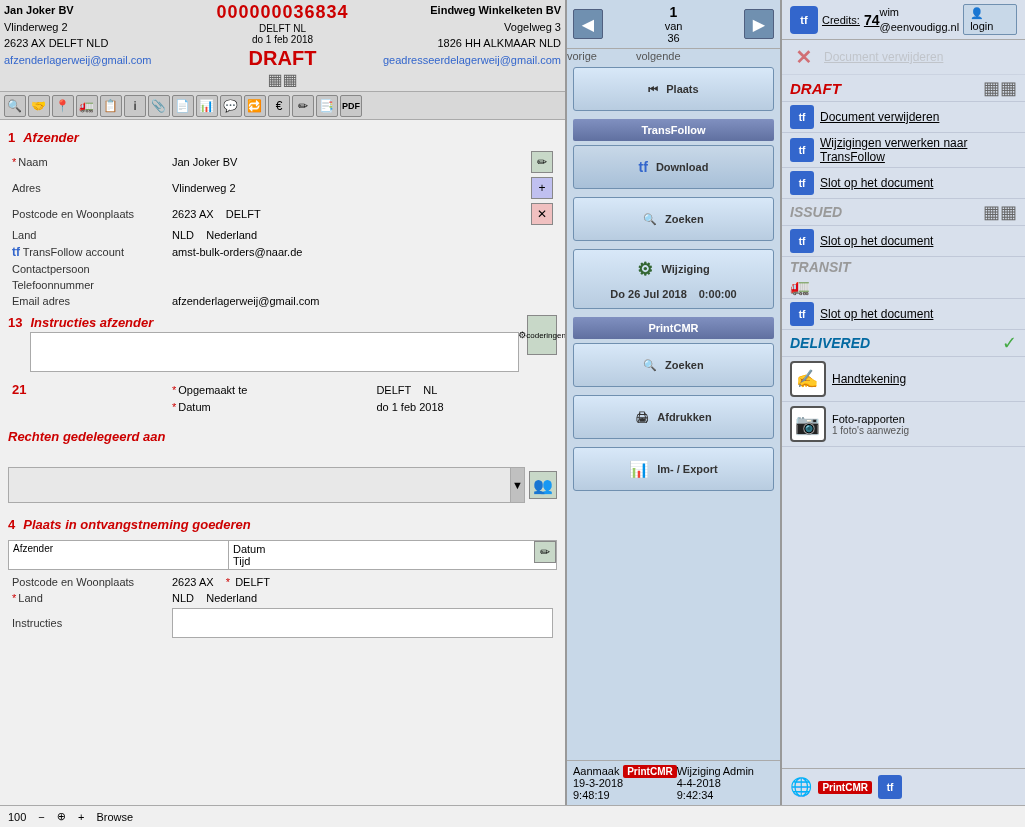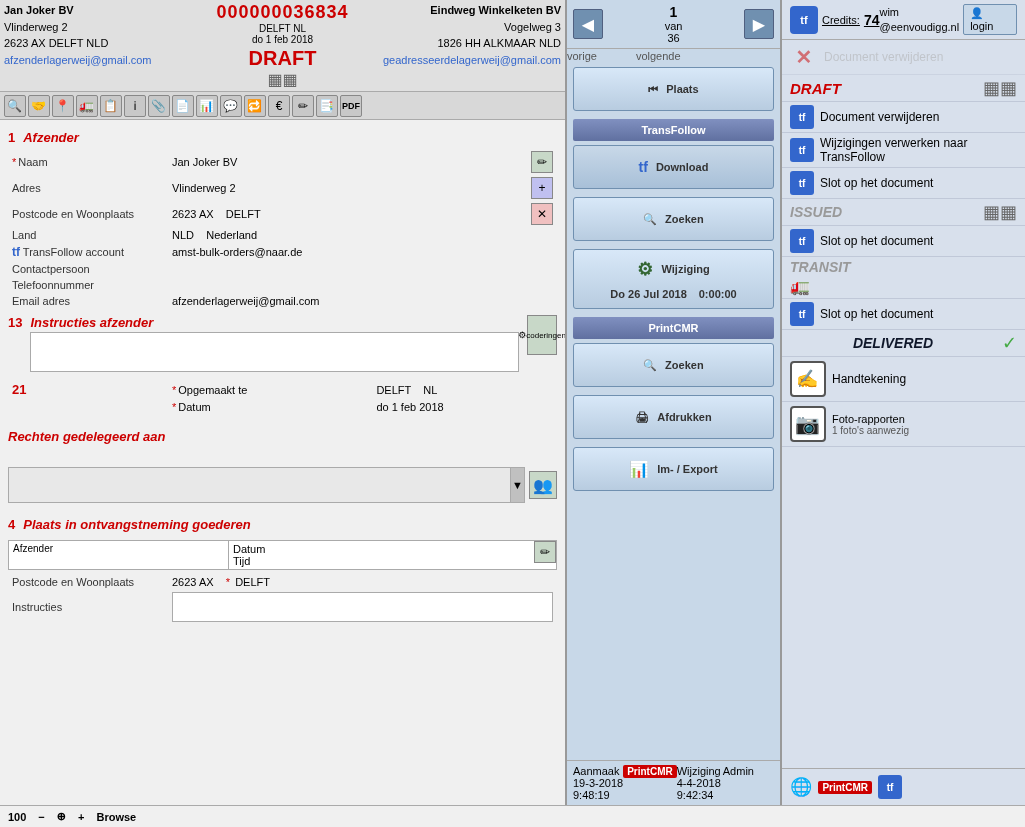--- a/index.html
+++ b/index.html
@@ -4,21 +4,21 @@
   <style>
     * { box-sizing: border-box; margin: 0; padding: 0; font-family: Arial, sans-serif; font-size: 11px; }
     body { background: #d0d0d0; width: 1025px; height: 827px; overflow: hidden; display: flex; flex-direction: column; }
 
     
     #statusbar {
       height: 22px; background: #f0f0f0; border-top: 1px solid #aaa;
       display: flex; align-items: center; padding: 0 8px; gap: 12px;
       position: absolute; bottom: 0; left: 0; right: 0;
     }
-    #statusbar span { font-size: 11px; font-weight: bold; }
+    #statusbar span { font-size: 11px; }
 
     
     #main-layout {
       display: flex; flex-direction: row; width: 1025px; height: 805px;
     }
 
     
     #left-panel {
       width: 567px; background: #e8e8e8; border-right: 2px solid #999;
       display: flex; flex-direction: column; overflow: hidden;
@@ -144,21 +144,21 @@
     .user-info { font-size: 10px; line-height: 1.3; }
 
     .right-action-row {
       display: flex; align-items: center; padding: 3px 8px; gap: 6px;
       border-bottom: 1px solid #c0c8d8; cursor: pointer;
     }
     .right-action-icon {
       width: 28px; height: 28px; display: flex; align-items: center; justify-content: center;
       flex-shrink: 0;
     }
-    .right-action-label { font-size: 12px; flex: 1; }
+    .right-action-label { font-size: 12px; flex: 1; text-decoration: underline; }
     .right-action-label.disabled { color: #aaa; }
 
     .right-section-title {
       color: #cc0000; font-style: italic; font-weight: bold; font-size: 15px;
       text-align: center; padding: 4px 0; border-bottom: 1px solid #c0c8d8;
     }
 
     .status-label {
       color: #999; font-style: italic; font-weight: bold; font-size: 14px;
       text-align: center; padding: 3px 0; border-bottom: 1px solid #c0c8d8;
@@ -403,20 +403,30 @@
               <tr>
             <td class="field-label">Postcode en Woonplaats</td>
             <td>
               <span class="field-value">2623 AX</span>
               &nbsp;&nbsp;
               <span class="req-star">*</span>
               <span class="field-value">DELFT</span>
             </td>
           </tr>
           <tr>
+            <td class="field-label">
+              <span class="req-star">*</span>Land
+            </td>
+            <td>
+              <span class="field-value">NLD</span>
+              &nbsp;&nbsp;
+              <span class="field-value">Nederland</span>
+            </td>
+          </tr>
+          <tr>
             <td class="field-label">Instructies</td>
             <td>
               <div style="background:#fff; border:1px solid #aaa; min-height:30px; width:100%"></div>
             </td>
           </tr>
         </tbody>
           </table>
       </div>
 
     </div>
@@ -577,21 +587,21 @@
         <div style="font-size:16px">🚛</div>
       </div>
     </div>
 
     <div class="right-action-row">
       <div class="right-tf-icon">tf</div>
       <span class="right-action-label">Slot op het document</span>
     </div>
 
     <div style="display:flex; align-items:center; padding:2px 8px; border-bottom:1px solid #c0c8d8; gap:6px">
-      <div class="status-label" style="flex:1; text-align:center; border:none; padding:0; color:#0f172a; font-style:italic; font-weight:bold; font-size:14px">DELIVERED</div>
+      <div class="status-label" style="flex:1; text-align:left; border:none; padding:0; color:#0369a1; font-style:italic; font-weight:bold; font-size:14px">DELIVERED</div>
       <span class="check-icon">✓</span>
     </div>
 
     <div class="handtekening-row">
       <div class="handtekening-icon">✍</div>
       <span class="right-action-label">Handtekening</span>
     </div>
 
     <div class="foto-row">
       <div class="camera-icon-box">📷</div>

